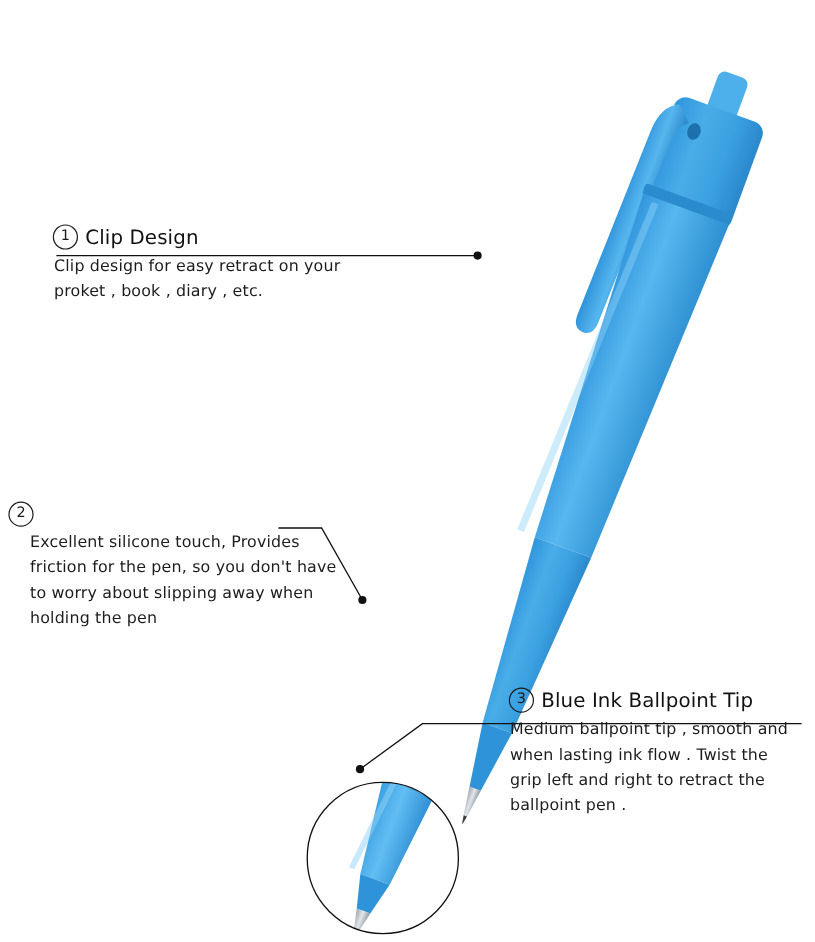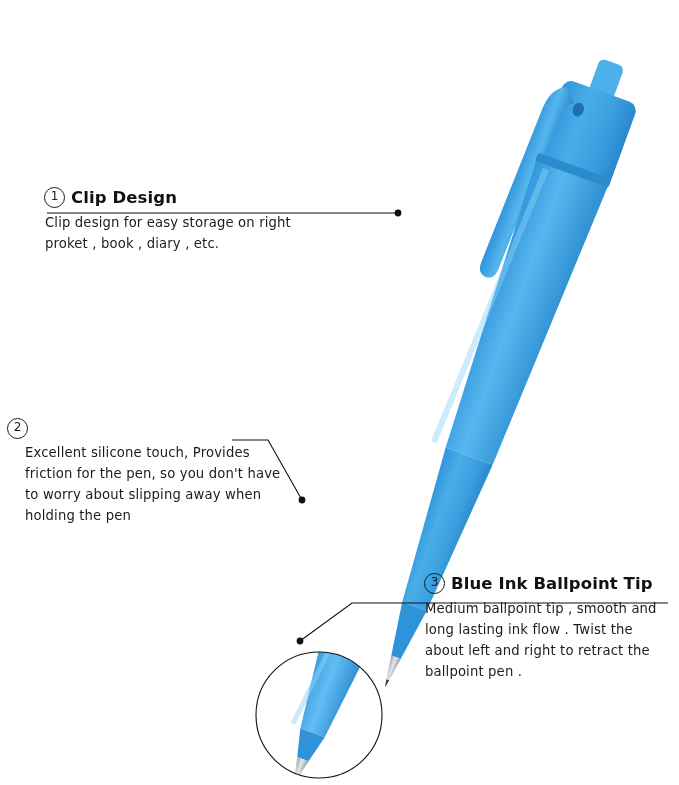--- a/index.html
+++ b/index.html
@@ -42,21 +42,21 @@
     border-radius: 50%;
     font-size: 12px;
     line-height: 17px;
     text-align: center;
     color: #1a1a1a;
     flex: 0 0 auto;
     font-family: "DejaVu Sans", sans-serif;
   }
   .callout-title {
     font-size: 16.5px;
-    font-weight: bold;
+    font-weight: normal;
     color: #111111;
     letter-spacing: 0.1px;
     white-space: nowrap;
   }
   .callout-body {
     font-size: 13.2px;
     line-height: 1.58;
     color: #1c1c1c;
     letter-spacing: 0.15px;
   }
@@ -158,32 +158,32 @@
       </g>
       <circle cx="319" cy="715" r="63" fill="none" stroke="#111111" stroke-width="1.1"></circle>
     </g>
   </svg>
 
   <div class="callout" id="callout-1">
     <div class="callout-head">
       <span class="num-badge">1</span>
       <span class="callout-title">Clip Design</span>
     </div>
-    <div class="callout-body">Clip design for easy storage on right proket , book , diary , etc.</div>
+    <div class="callout-body">Clip design for easy retract on your proket , book , diary , etc.</div>
   </div>
 
   <div class="callout" id="callout-2">
     <div class="callout-head">
       <span class="num-badge">2</span>
     </div>
     <div class="callout-body">Excellent silicone touch, Provides friction for the pen, so you don't have to worry about slipping away when holding the pen</div>
   </div>
 
   <div class="callout" id="callout-3">
     <div class="callout-head">
       <span class="num-badge">3</span>
       <span class="callout-title">Blue Ink Ballpoint Tip</span>
     </div>
-    <div class="callout-body">Medium ballpoint tip , smooth and long lasting ink flow . Twist the about left and right to retract the ballpoint pen .</div>
+    <div class="callout-body">Medium ballpoint tip , smooth and when lasting ink flow . Twist the grip left and right to retract the ballpoint pen .</div>
   </div>
 
   <span class="sr">magnified ballpoint tip detail</span>
 </div>
 
 </body></html>

